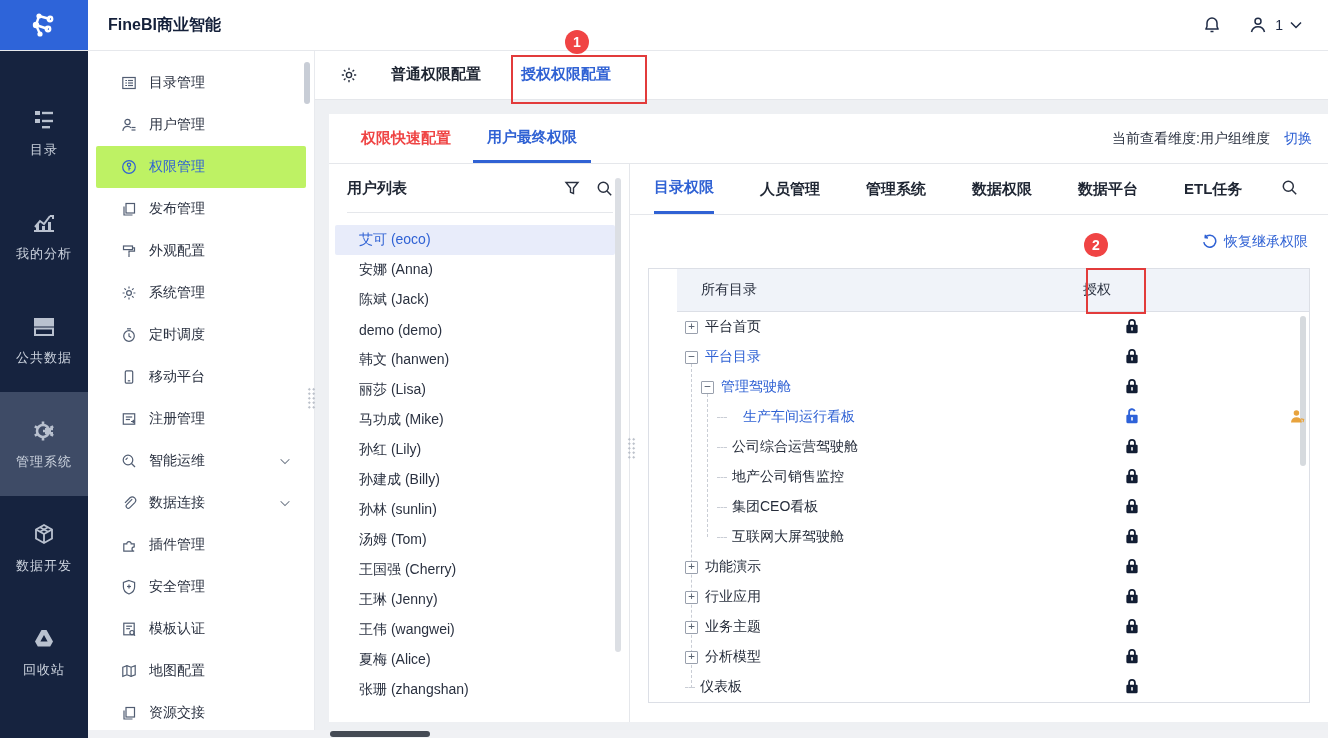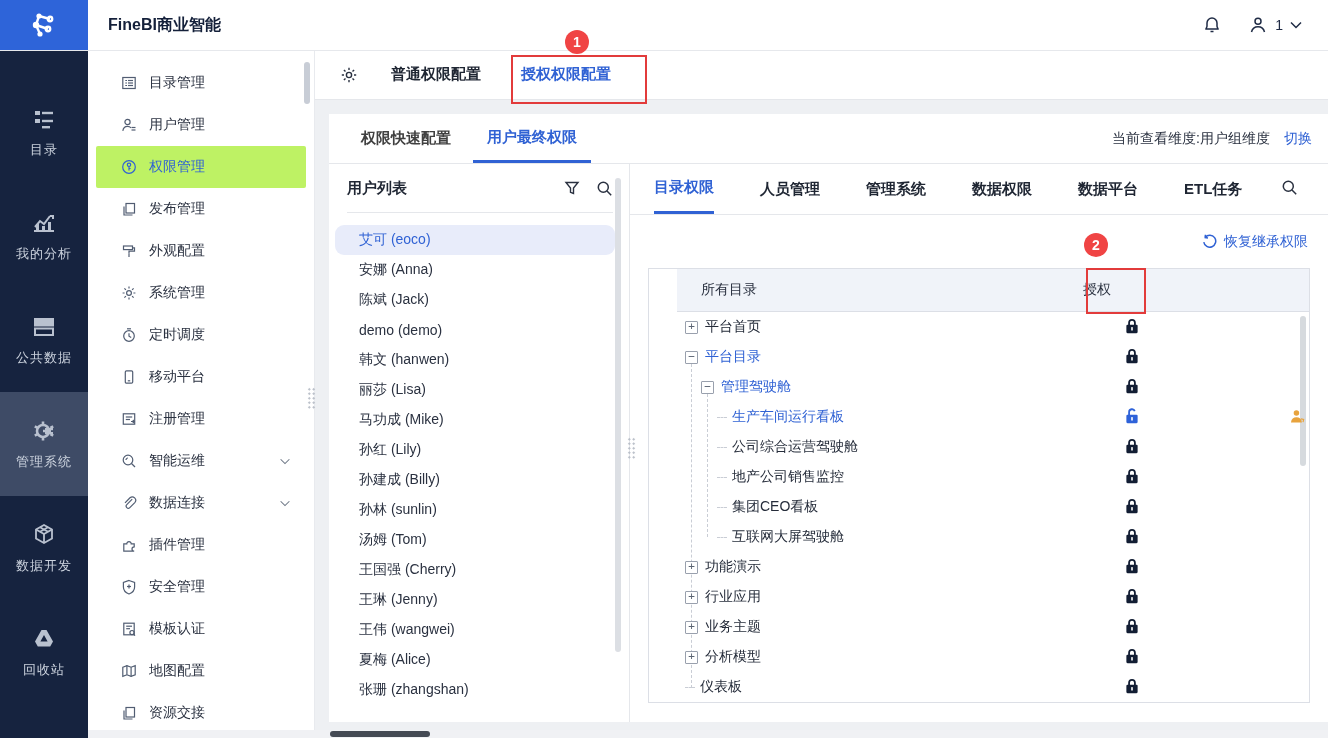--- a/index.html
+++ b/index.html
@@ -37,36 +37,36 @@
   .main{position:absolute;left:315px;top:50px;width:1013px;height:688px;background:#eef0f3;}
   .strip{position:absolute;left:0;top:0;width:1013px;height:50px;background:#fff;
          border-bottom:1px solid #e5e7eb;display:flex;align-items:center;box-sizing:border-box;}
   .strip .gear{margin-left:25px;color:#2a3140;}
   .perm-tab{font-size:15px;font-weight:bold;color:#1f2633;cursor:pointer;}
   .perm-tab.t1{margin-left:33px;}
   .perm-tab.t2{margin-left:40px;color:#3062d4;}
   .panel{position:absolute;left:14px;top:64px;width:999px;height:608px;background:#fff;box-sizing:border-box;}
   
   .panel-tabs{position:relative;height:50px;border-bottom:1px solid #e5e7eb;display:flex;align-items:center;box-sizing:border-box;}
-  .sub-tab{font-size:15px;font-weight:bold;color:#404040;cursor:pointer;height:100%;display:flex;align-items:center;box-sizing:border-box;}
+  .sub-tab{font-size:15px;font-weight:bold;color:#ef4444;cursor:pointer;height:100%;display:flex;align-items:center;box-sizing:border-box;}
   .sub-tab.t1{margin-left:18px;padding:0 14px;}
   .sub-tab.t2{margin-left:8px;padding:0 14px;color:#3062d4;border-bottom:3px solid #3062d4;}
   .dim-wrap{position:absolute;right:16px;top:0;height:100%;display:flex;align-items:center;gap:14px;}
   .dim-label{font-size:14px;color:#2a3140;}
   .dim-switch{font-size:14px;color:#3062d4;cursor:pointer;}
   
   .content{position:absolute;left:0;top:50px;width:999px;height:558px;display:flex;}
   .userlist{width:301px;border-right:1px solid #e5e7eb;box-sizing:border-box;position:relative;}
   .ul-head{height:48px;display:flex;align-items:center;padding:0 16px 0 18px;box-sizing:border-box;}
   .ul-title{font-size:15px;font-weight:bold;color:#1f2633;flex:1;}
   .ul-icons{display:flex;align-items:center;gap:16px;color:#2a3140;}
   .ul-divider{height:1px;background:#e5e7eb;margin:0 16px 0 18px;}
   .ul-items{margin-top:12px;}
   .u-item{height:30px;display:flex;align-items:center;padding-left:24px;margin:0 14px 0 6px;
-          font-size:14px;color:#2a3140;cursor:pointer;border-radius:9px;}
+          font-size:14px;color:#2a3140;cursor:pointer;border-radius:2px;}
   .u-item.selected{background:#e8ecfa;color:#3062d4;}
   .ul-scroll{position:absolute;right:8px;top:14px;width:6px;height:474px;border-radius:3px;background:#dcdfe4;}
   
   .rightpane{flex:1;position:relative;}
   .rp-tabs{height:51px;border-bottom:1px solid #e5e7eb;display:flex;align-items:center;gap:46px;
            padding-left:24px;box-sizing:border-box;position:relative;}
   .rp-tab{font-size:15px;font-weight:bold;color:#1f2633;cursor:pointer;height:100%;display:flex;align-items:center;box-sizing:border-box;}
   .rp-tab.active{color:#3062d4;border-bottom:3px solid #3062d4;}
   .rp-search{position:absolute;right:30px;top:15px;color:#2a3140;cursor:pointer;}
   .restore-row{height:53px;display:flex;align-items:center;justify-content:flex-end;padding-right:20px;box-sizing:border-box;}
@@ -506,21 +506,21 @@
                   <span class="expander">−</span>
                   <span class="t-label blue">管理驾驶舱</span>
                   <span class="lockcell">
                     <svg width="18" height="18" viewBox="0 0 16 16">
                       <path fill="#121d33" d="M4.6 7V5.2a3.4 3.4 0 0 1 6.8 0V7h-1.6V5.2a1.8 1.8 0 0 0-3.6 0V7z"></path>
                       <rect x="3" y="6.8" width="10" height="7.6" rx="1" fill="#121d33"></rect>
                       <rect x="7.3" y="9" width="1.4" height="3" fill="#fff"></rect>
                     </svg>
                   </span>
                 </div>
-                <div class="t-row" style="padding-left: 40px;">
+                <div class="t-row" style="padding-left: 40px; gap: 11px;">
                   <span class="stub"></span>
                   <span class="t-label blue">生产车间运行看板</span>
                   <span class="lockcell">
                     <svg width="18" height="18" viewBox="0 0 16 16">
                       <path fill="#2e62d9" d="M4.6 7V4.6a3.4 3.4 0 0 1 6.6-1.2l-1.5.6a1.8 1.8 0 0 0-3.5.6V7z"></path>
                       <rect x="3" y="6.8" width="10" height="7.6" rx="1" fill="#2e62d9"></rect>
                       <rect x="7.3" y="9" width="1.4" height="3" fill="#fff"></rect>
                     </svg>
                   </span>
                   <span class="personcell">

